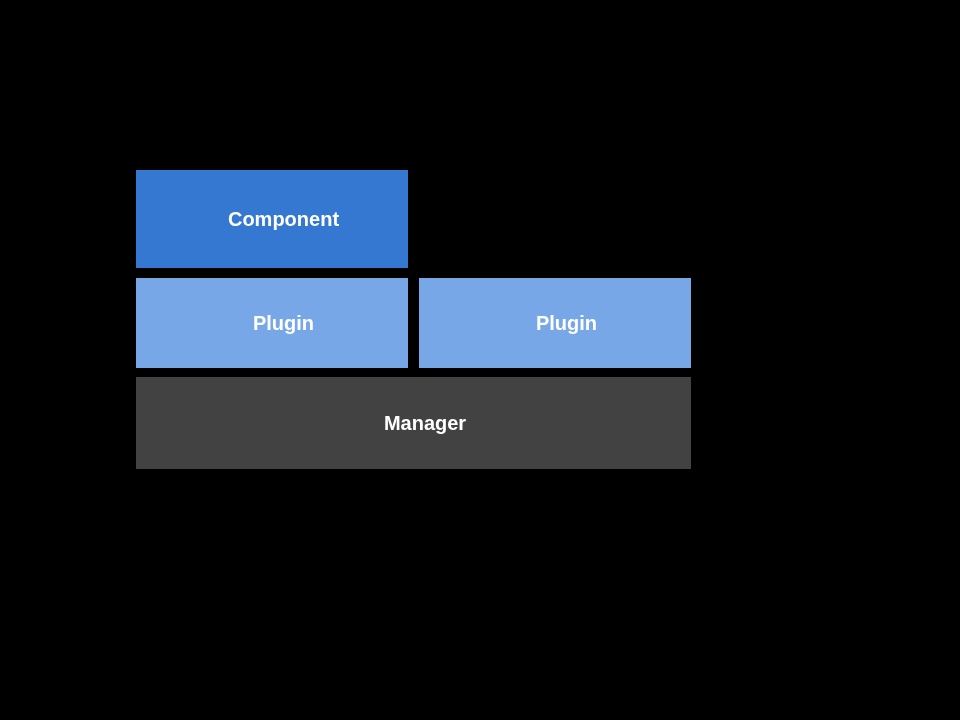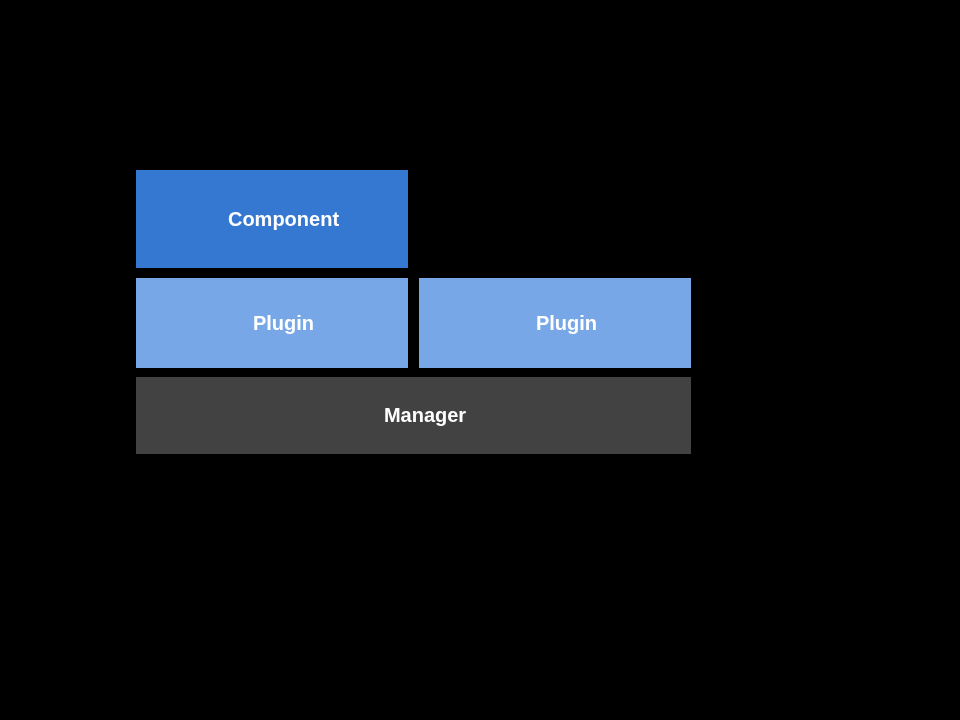--- a/index.html
+++ b/index.html
@@ -47,21 +47,21 @@
     .plugin-right {
       width: 272px;
       height: 90px;
       background: #78a7e8;
       position: absolute;
       left: 283px;
       top: 108px;
     }
     .manager {
       width: 555px;
-      height: 77px;
+      height: 92px;
       background: #424242;
       position: absolute;
       left: 0;
       top: 207px;
     }
   </style>
 </head>
 <body>
 
 <div class="diagram">

